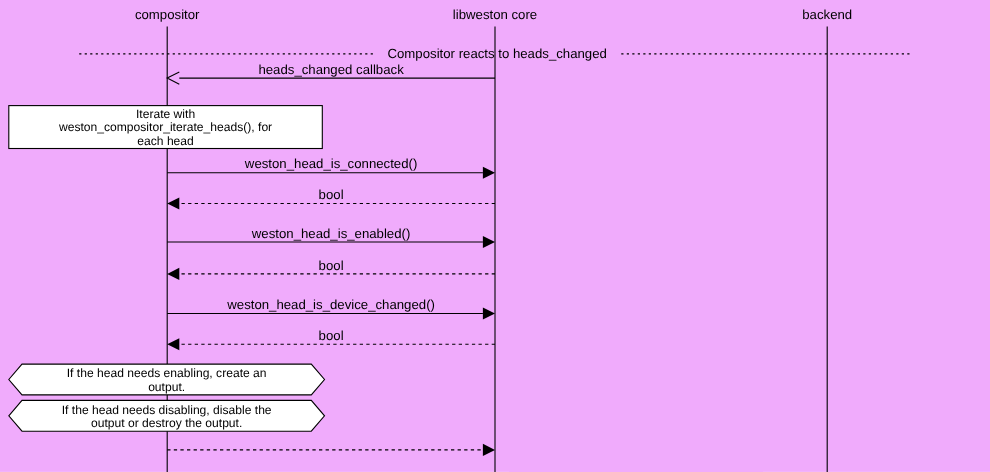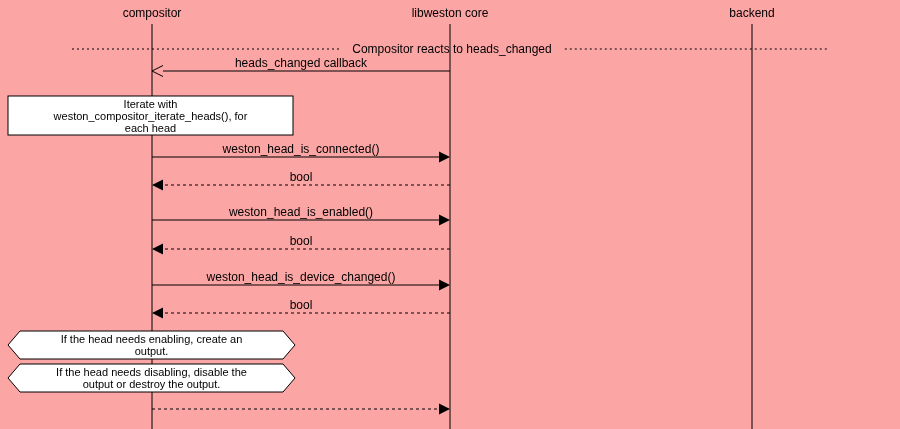--- a/index.html
+++ b/index.html
@@ -7,21 +7,21 @@
     padding: 0;
     background: #ffffff;
   }
   body {
     font-family: "Liberation Sans", sans-serif;
   }
   #diagram {
     position: relative;
     width: 900px;
     height: 429px;
-    background: #fca5a5;
+    background: #f0abfc;
     overflow: hidden;
   }
   #diagram svg {
     position: absolute;
     left: 0;
     top: 0;
   }
   .lifeline-label {
     font-family: "Liberation Sans", sans-serif;
     font-size: 12px;

